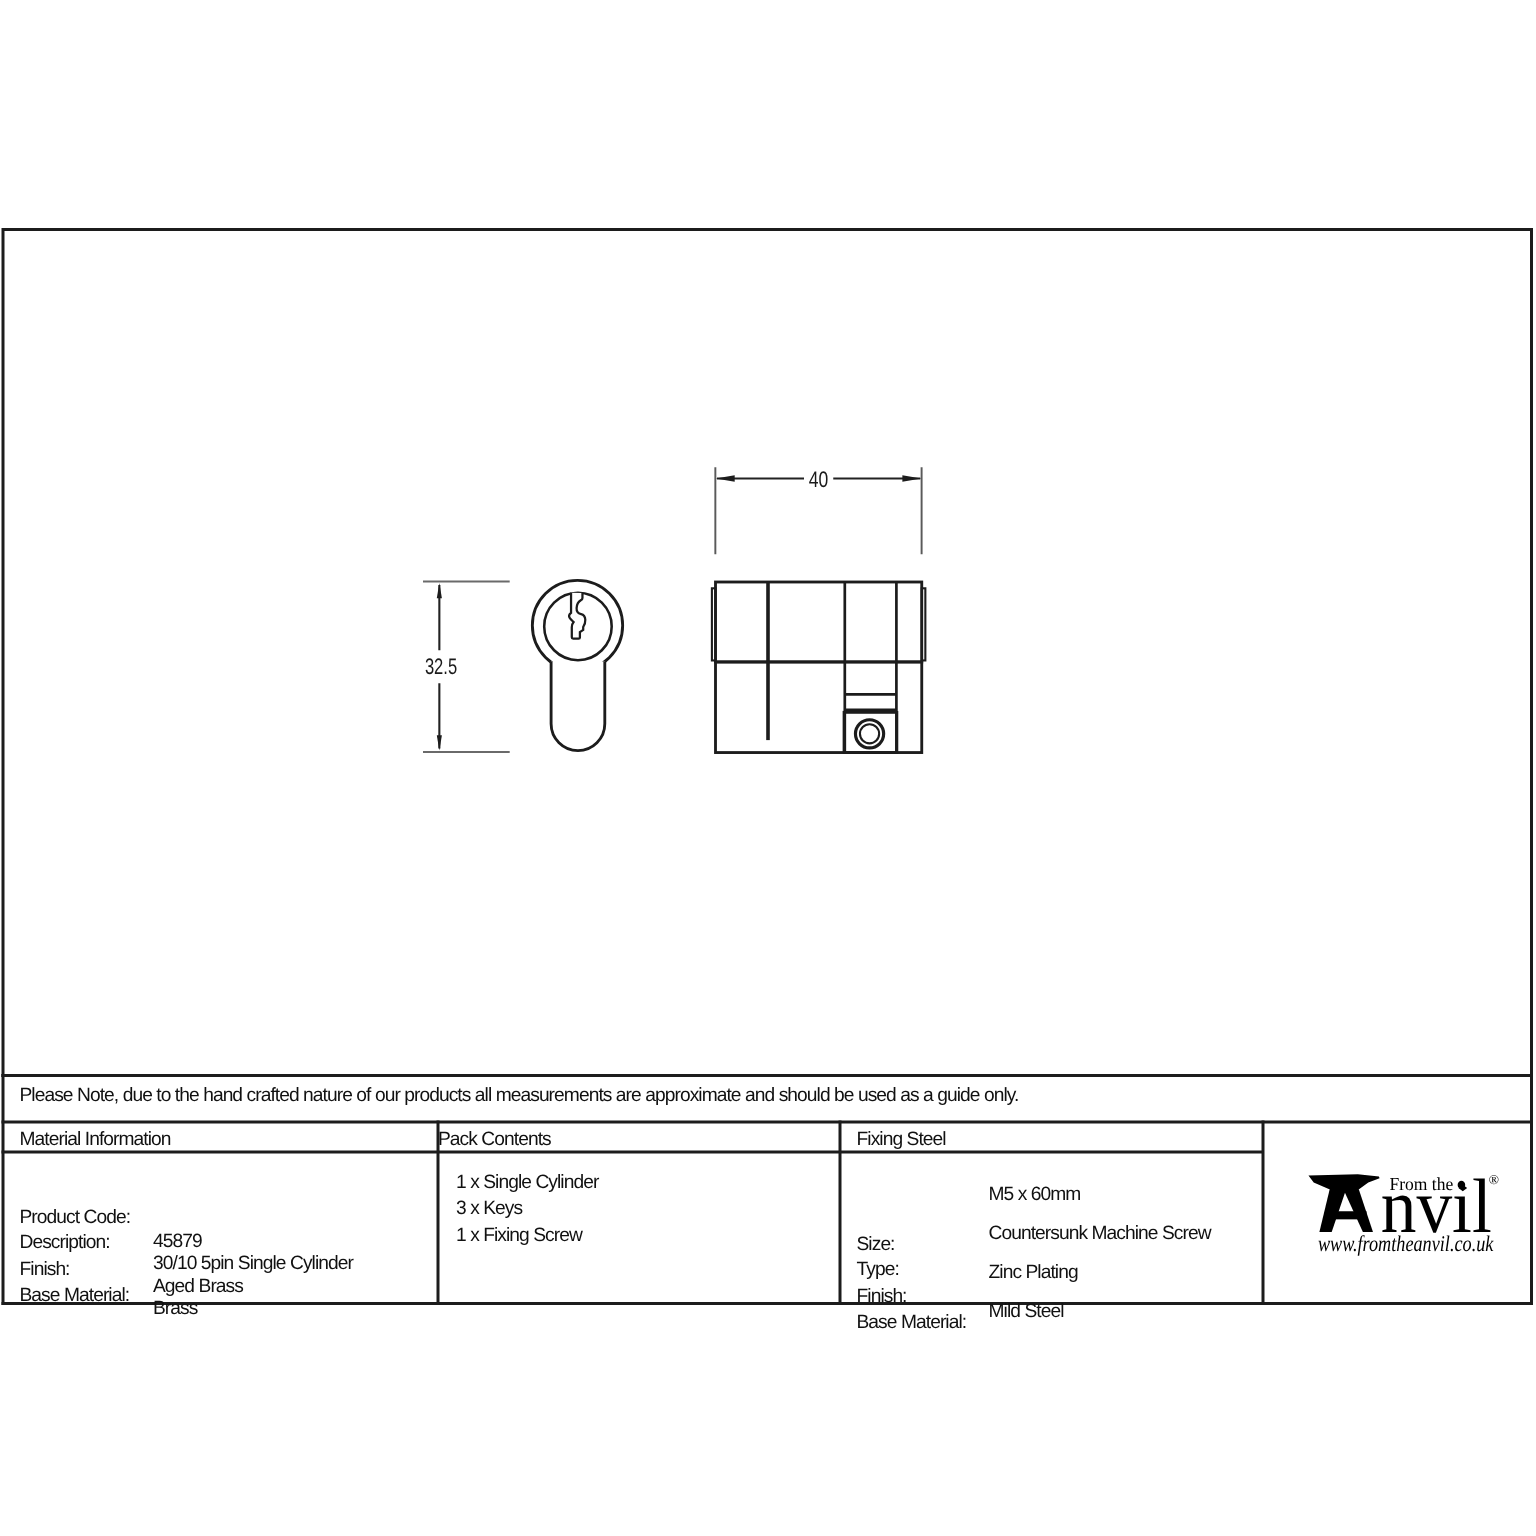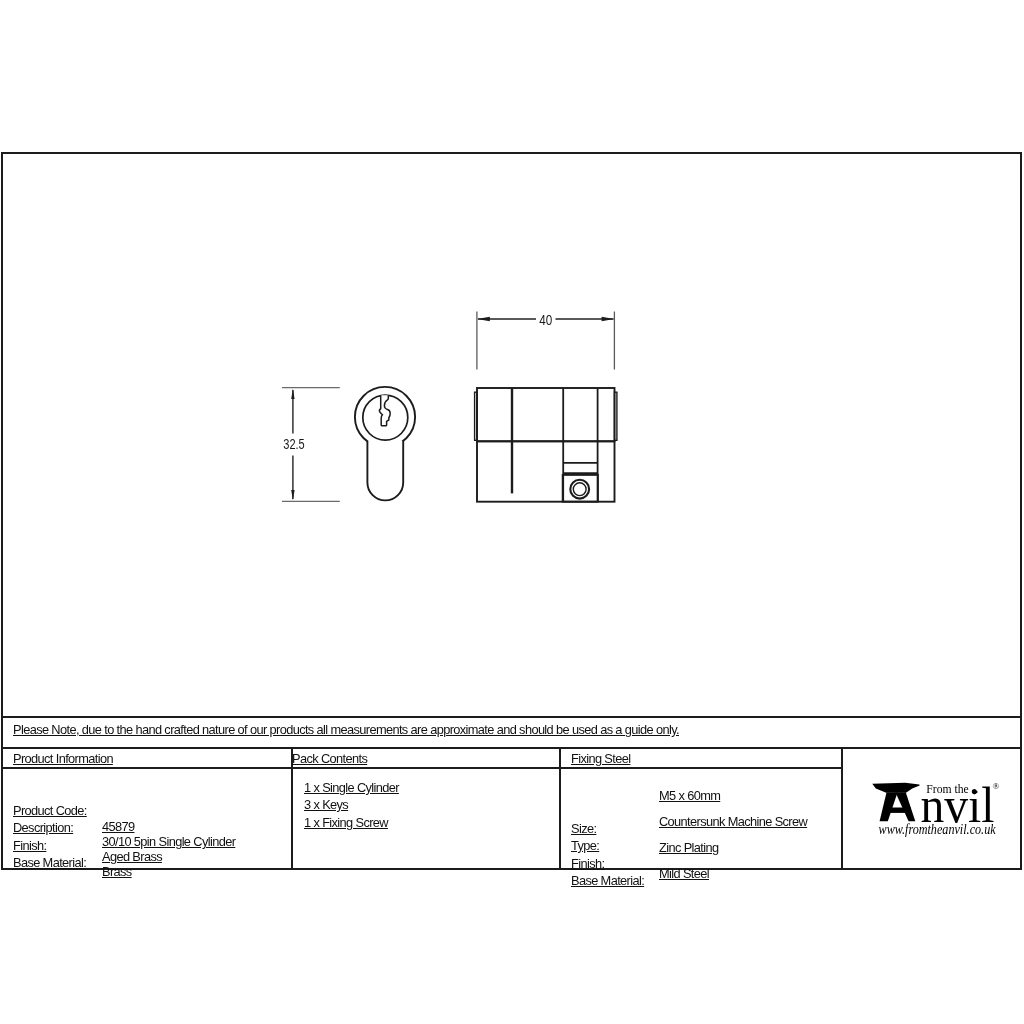--- a/index.html
+++ b/index.html
@@ -1,19 +1,19 @@
 <!DOCTYPE html>
 <html><head>
 <meta charset="utf-8">
 <style>
   html,body{margin:0;padding:0;width:1024px;height:1024px;background:#ffffff;
     font-family:"Liberation Sans",sans-serif;color:#1a1a1a;}
   .abs{position:absolute;}
   .ln{position:absolute;background:#1c1c1c;}
-  .txt{position:absolute;font-size:12.8px;letter-spacing:-0.62px;line-height:14px;white-space:nowrap;color:#111;text-decoration:underline;}
+  .txt{position:absolute;font-size:12.8px;letter-spacing:-0.62px;line-height:14px;white-space:nowrap;color:#111;}
 </style>
 </head>
 <body>
 
 <div class="abs" style="left:1px;top:152px;width:1021px;height:566px;border:2px solid #1c1c1c;box-sizing:border-box;"></div>
 
 <svg class="abs" style="left:0;top:0;" width="1024" height="1024" viewBox="0 0 1024 1024">
 
   <circle cx="385" cy="417" r="30.1" fill="none" stroke="#1c1c1c" stroke-width="1.9"></circle>
 
@@ -89,21 +89,21 @@
 <div class="ln" style="left:1px;top:716px;width:2px;height:154px;"></div>
 
 <div class="ln" style="left:1020px;top:716px;width:2px;height:154px;"></div>
 
 <div class="ln" style="left:291px;top:747px;width:2px;height:122px;"></div>
 
 <div class="ln" style="left:559px;top:747px;width:2px;height:122px;"></div>
 
 <div class="ln" style="left:841px;top:747px;width:2px;height:122px;"></div>
 
-<div class="txt" style="left:13px;top:751.5px;">Product Information</div>
+<div class="txt" style="left:13px;top:751.5px;">Material Information</div>
 
 <div class="txt" style="left:292px;top:751.5px;">Pack Contents</div>
 
 <div class="txt" style="left:571px;top:751.5px;">Fixing Steel</div>
 
 <div class="txt" style="left:13px;top:802px;line-height:17.25px;">Product Code:<br>Description:<br>Finish:<br>Base Material:</div>
 
 <div class="txt" style="left:102px;top:819px;line-height:15px;">45879<br>30/10 5pin Single Cylinder<br>Aged Brass<br>Brass</div>
 
 <div class="txt" style="left:304px;top:779px;line-height:17.25px;">1 x Single Cylinder<br>3 x Keys<br>1 x Fixing Screw</div>

